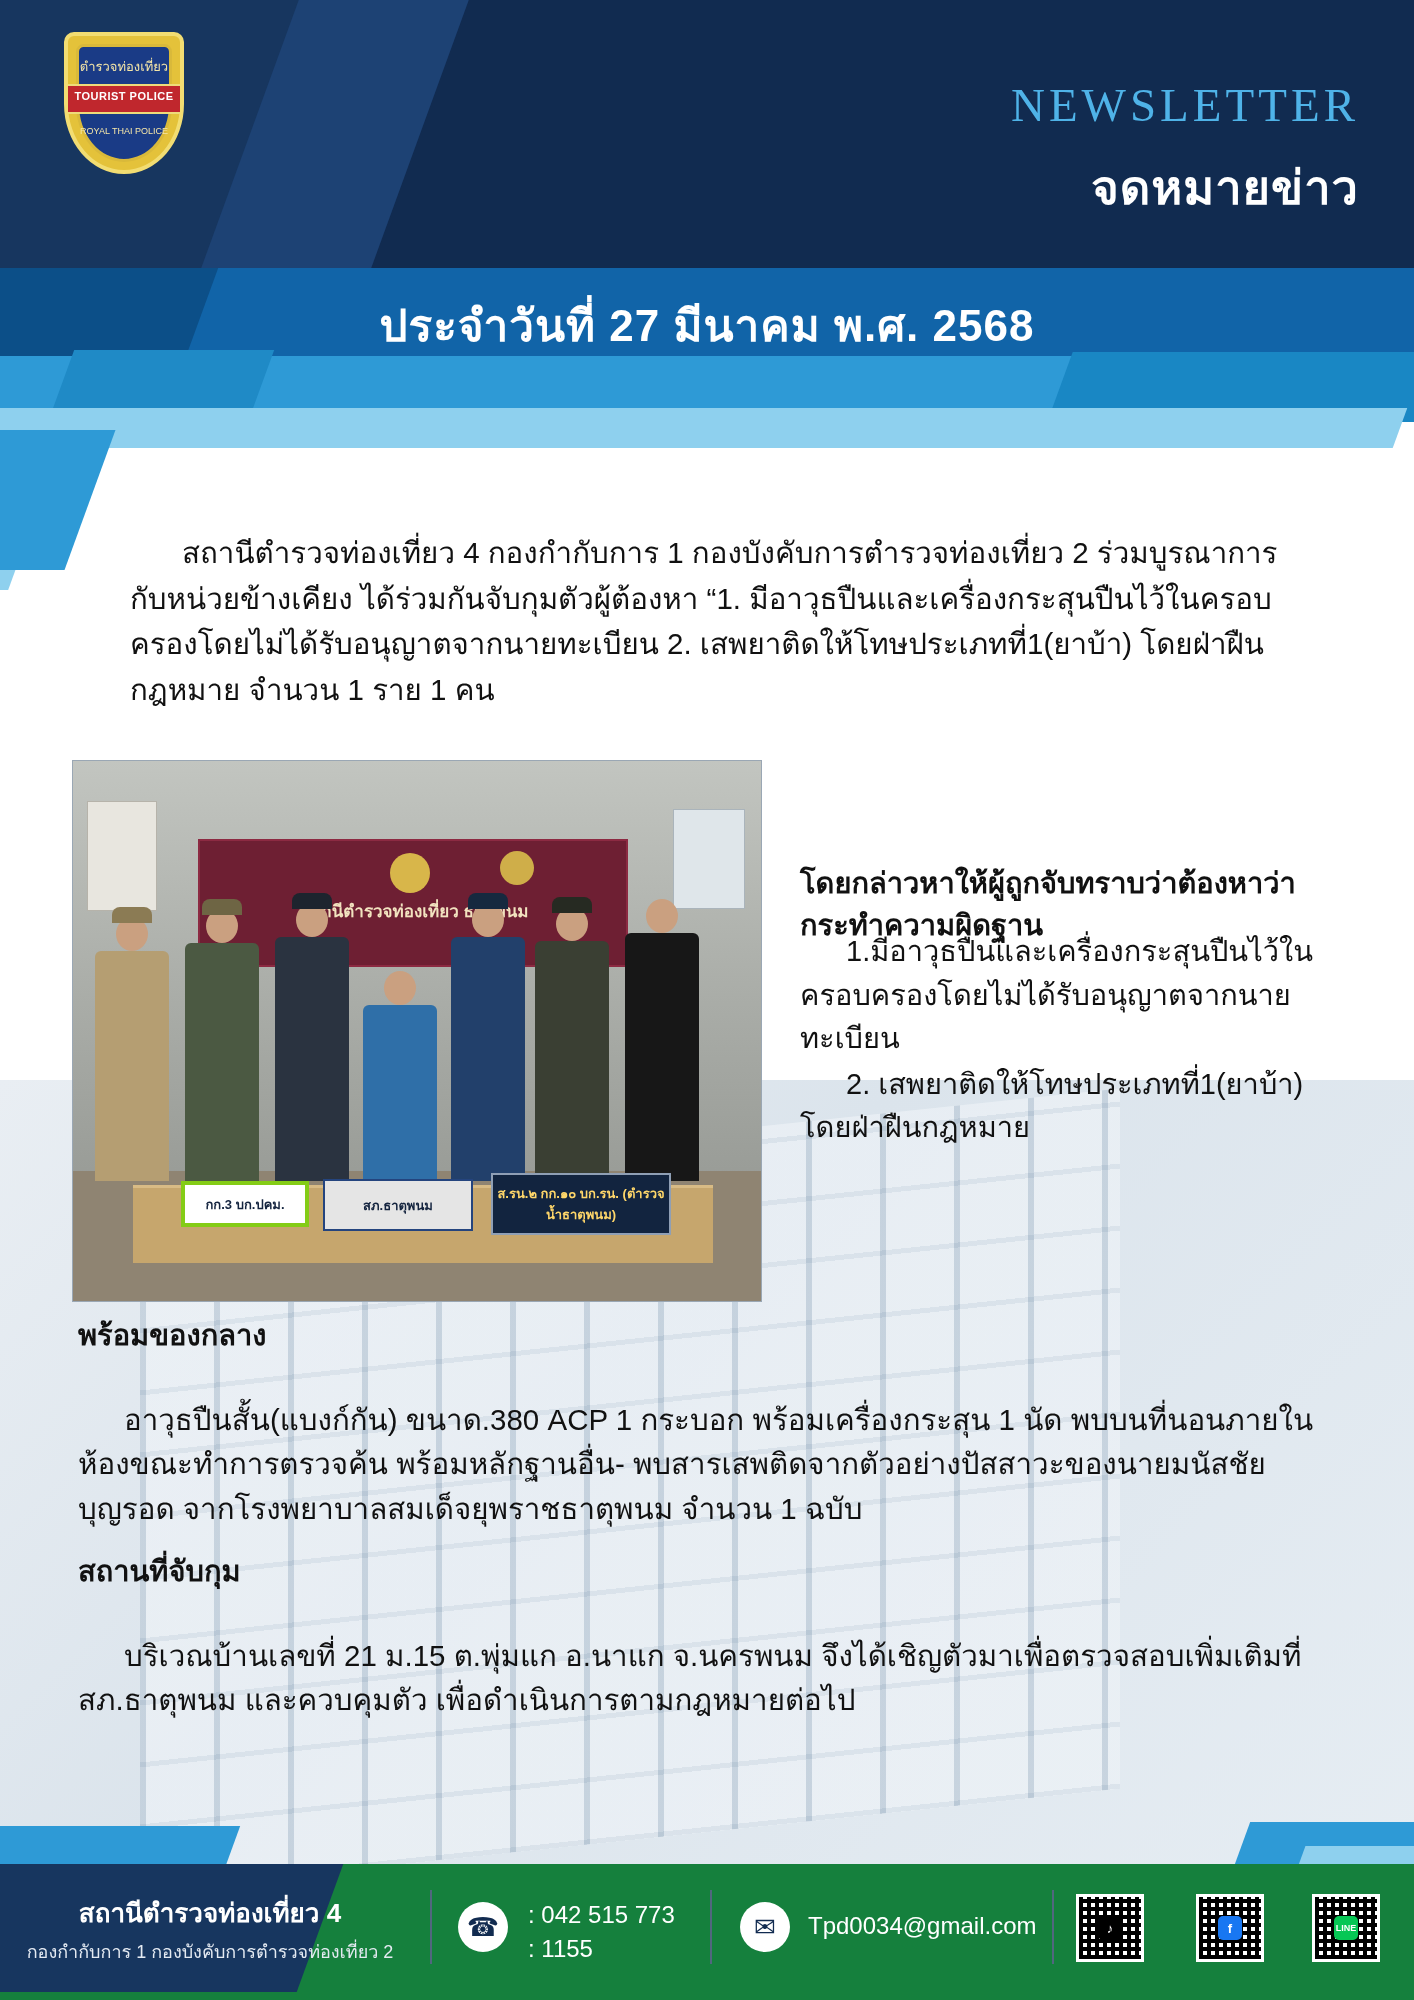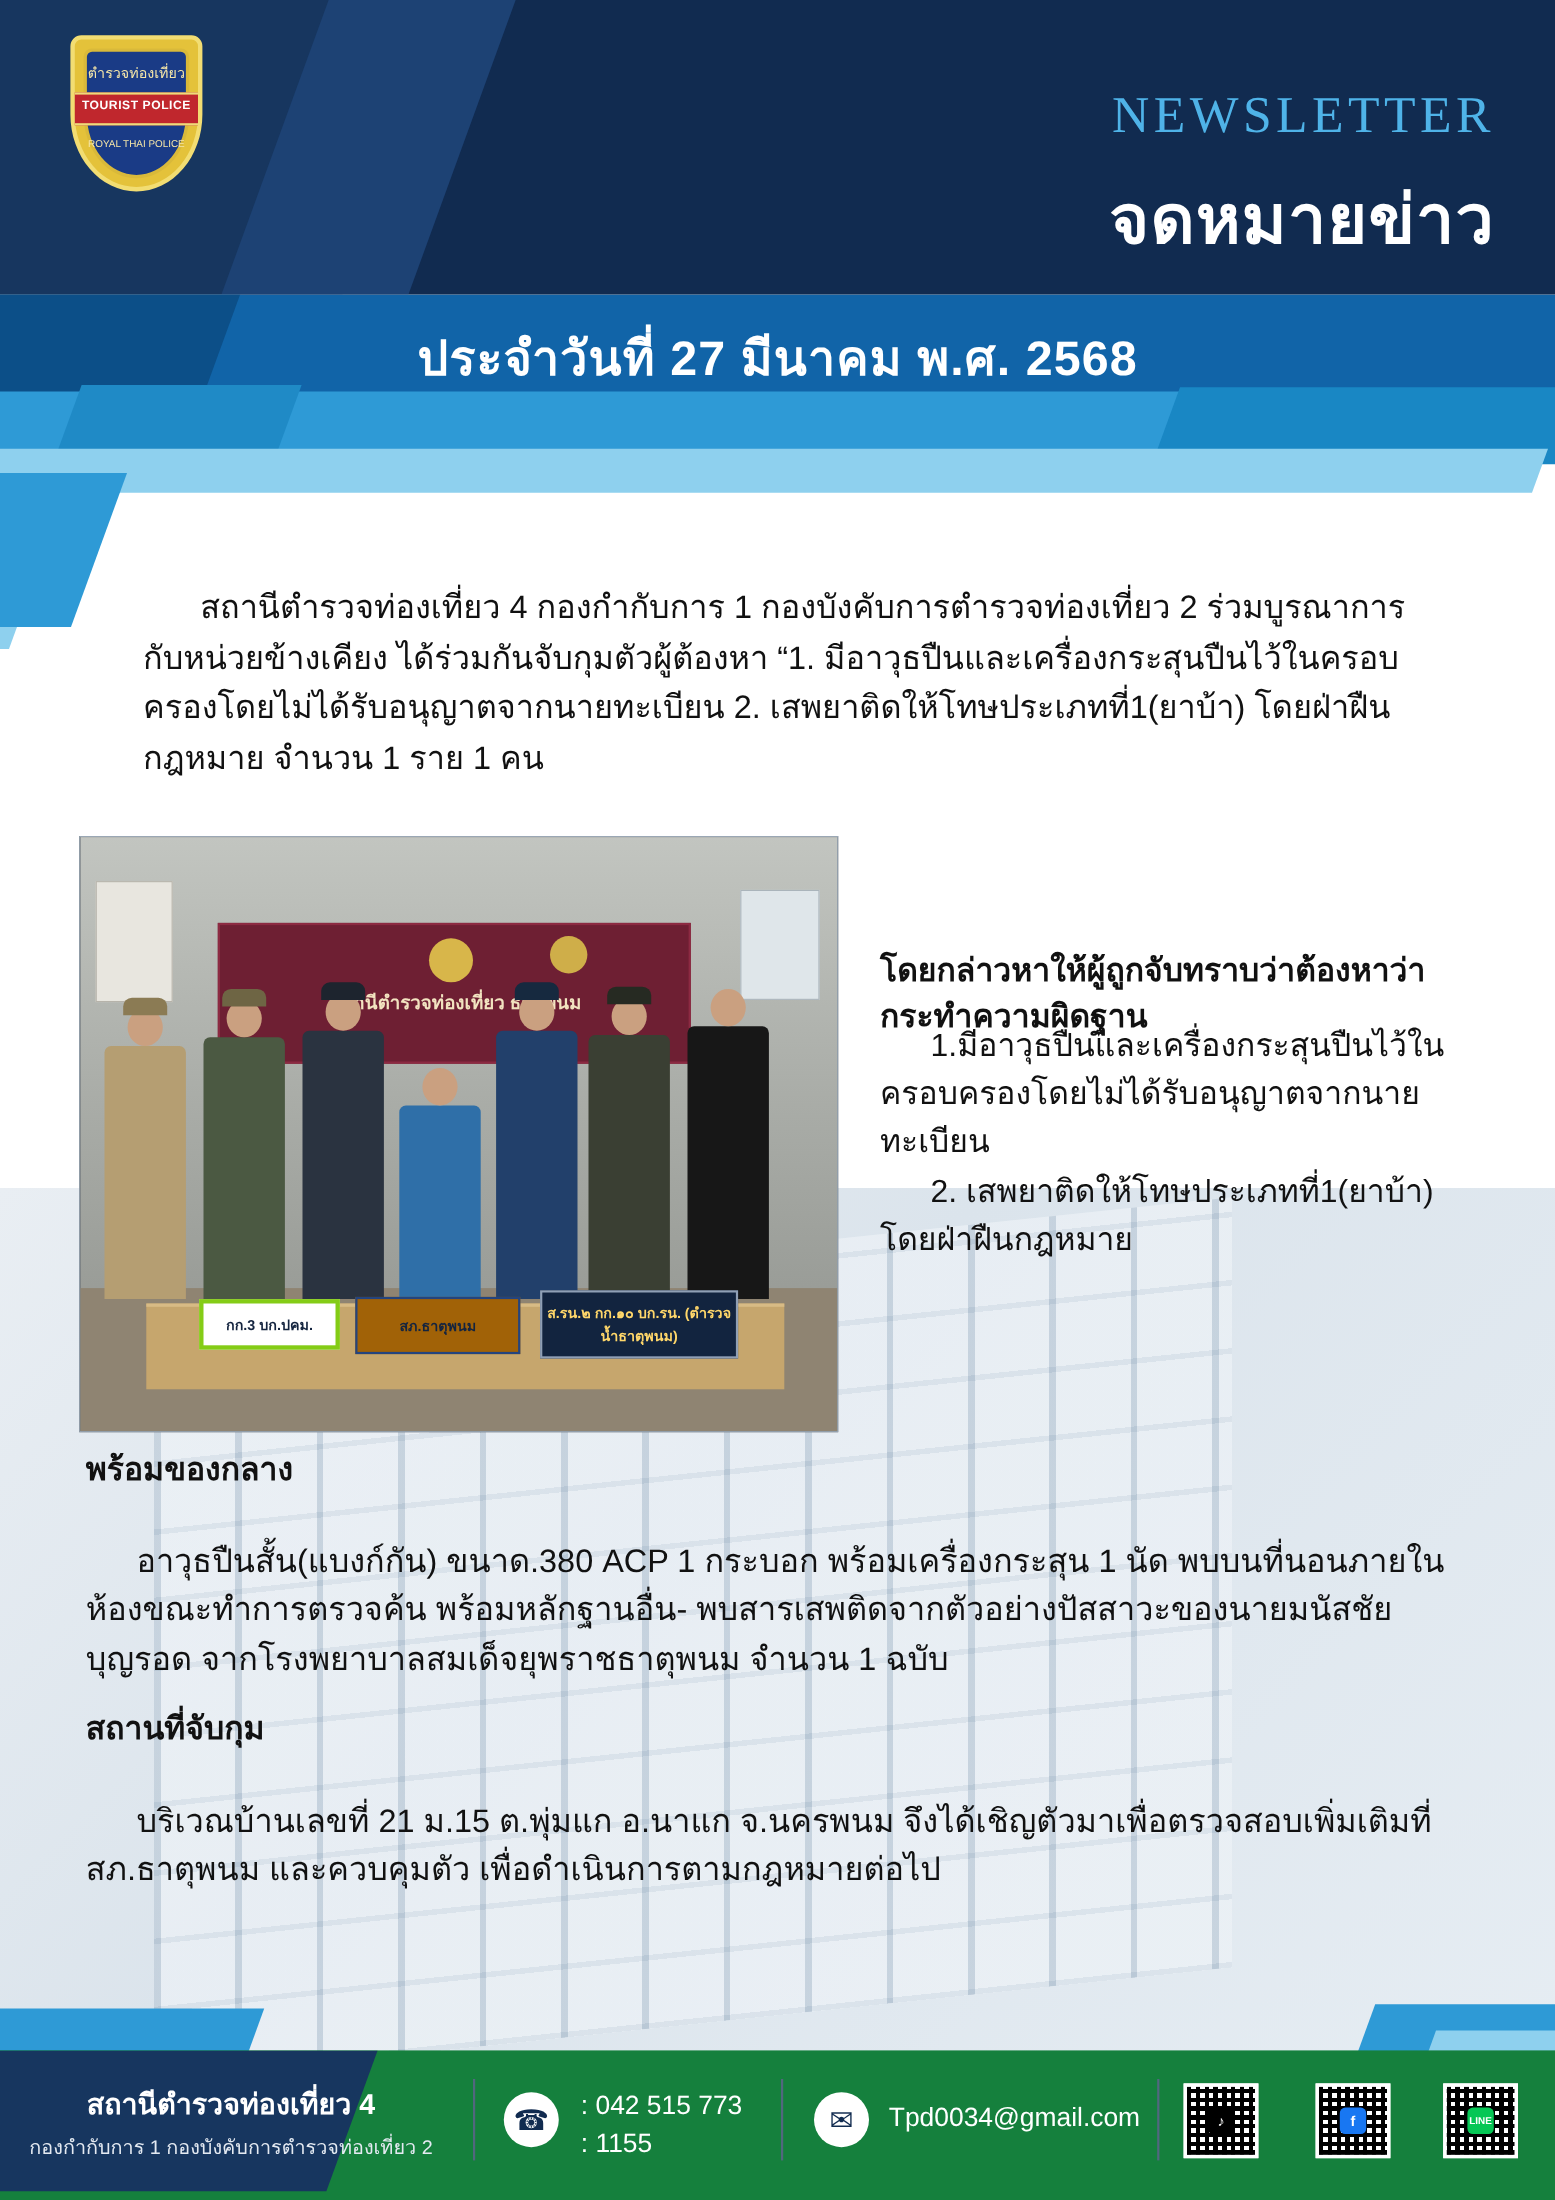--- a/index.html
+++ b/index.html
@@ -47,21 +47,21 @@
     color: #4fb3e8;
     font-size: 47px;
     letter-spacing: 4px;
     font-family: "Liberation Serif", serif;
     font-weight: 400;
   }
   .newsletter-th {
     position: absolute;
     top: 150px; right: 55px;
     color: #ffffff;
-    font-size: 62px;
+    font-size: 47px;
     font-weight: bold;
     letter-spacing: 1px;
     font-family: Liberation Sans, sans-serif;
   }
 
   
   .logo {
     position: absolute;
     top: 30px; left: 58px;
     width: 132px; height: 152px;
@@ -285,21 +285,21 @@
     border: 4px solid #84cc16;
     color: #14243f;
     font-size: 13px;
     font-weight: bold;
     display: flex; align-items: center; justify-content: center;
   }
   .ph-sign-b {
     position: absolute;
     left: 250px; bottom: 70px;
     width: 150px; height: 52px;
-    background: #a16207;
+    background: #e5e5e5;
     border: 2px solid #24447e;
     color: #14243f;
     font-size: 13px;
     font-weight: bold;
     display: flex; align-items: center; justify-content: center;
   }
   .ph-sign-c {
     position: absolute;
     left: 418px; bottom: 66px;
     width: 180px; height: 62px;

